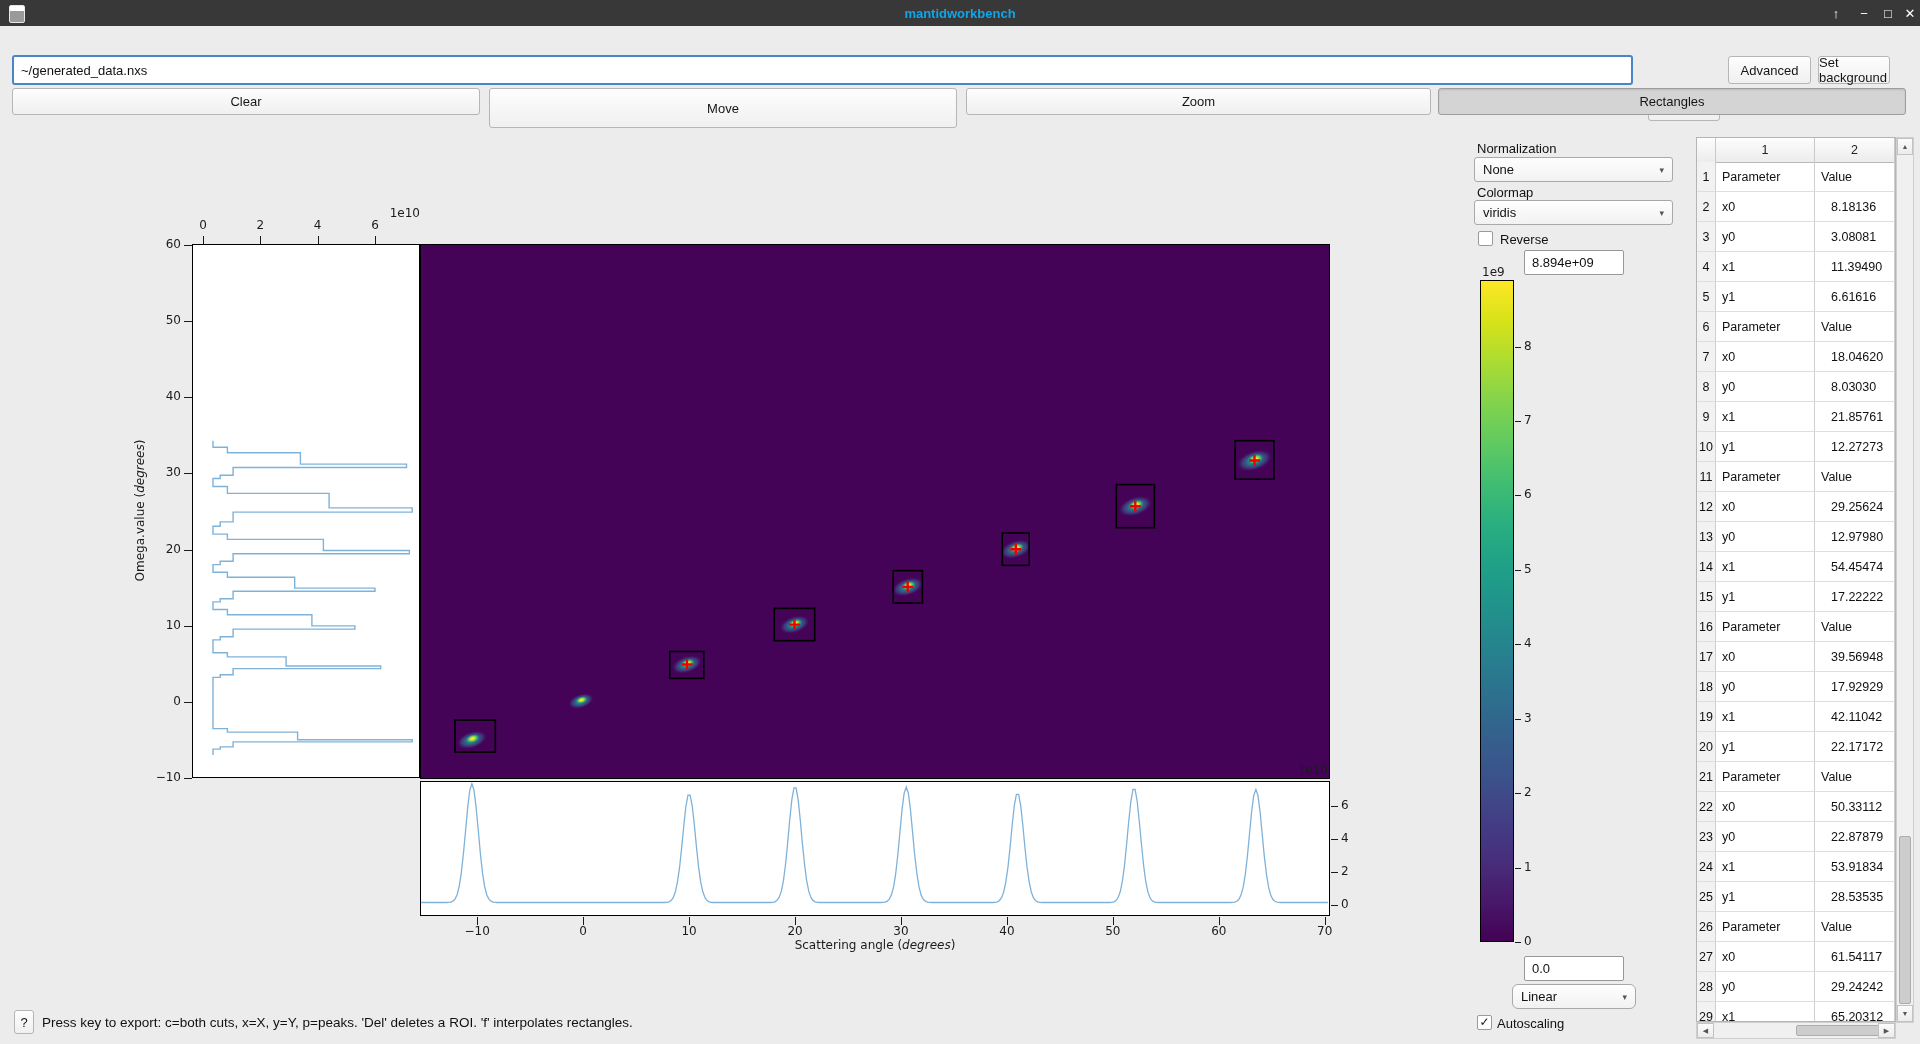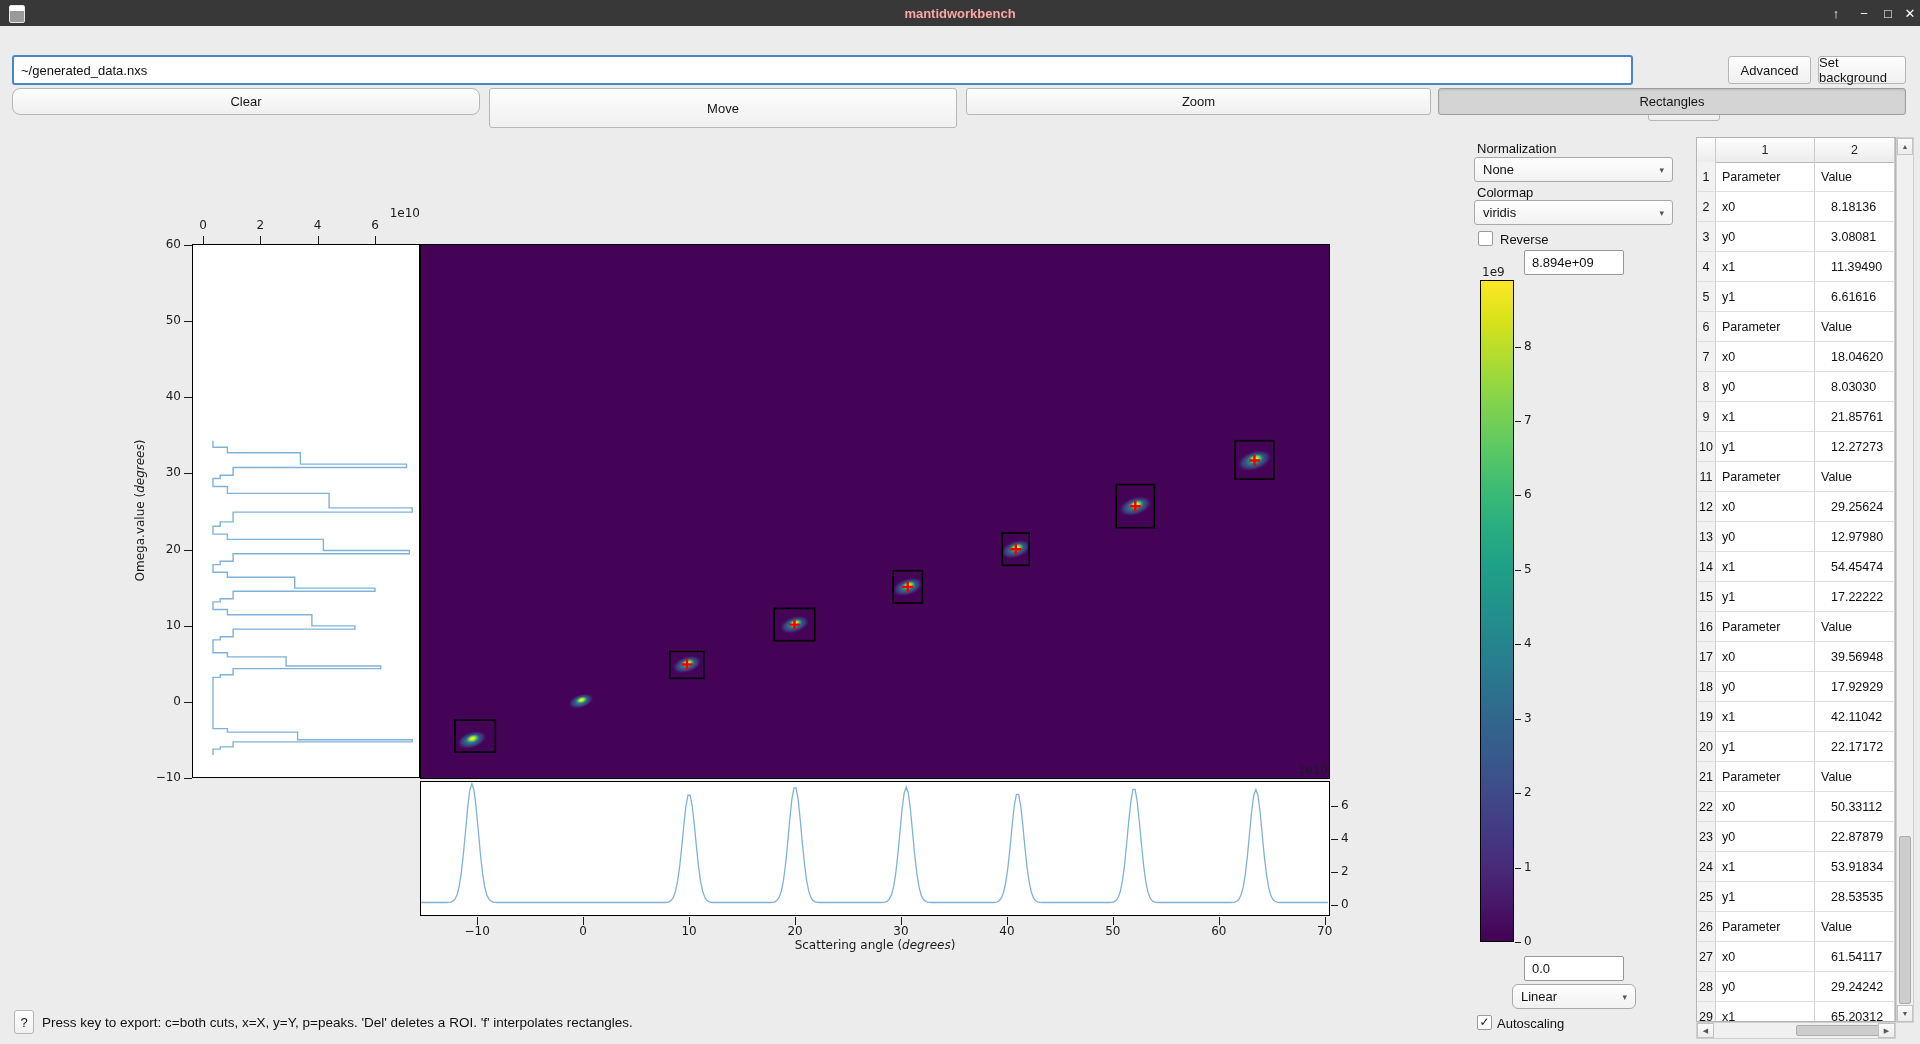--- a/index.html
+++ b/index.html
@@ -1,20 +1,20 @@
 <!DOCTYPE html>
 <html><head>
 <meta charset="utf-8">
 <style>
   html,body{margin:0;padding:0;}
   body{width:1920px;height:1044px;background:#ececec;font-family:"Liberation Sans",sans-serif;position:relative;overflow:hidden;}
   .abs{position:absolute;}
   
   #titlebar{left:0;top:0;width:1920px;height:26px;background:#383838;display:flex;align-items:center;}
-  #titlebar .title{position:absolute;left:0;right:0;text-align:center;color:#fca5a5;font-size:13px;font-weight:bold;}
+  #titlebar .title{position:absolute;left:0;right:0;text-align:center;color:#0ea5e9;font-size:13px;font-weight:bold;}
   #appicon{position:absolute;left:9px;top:5px;width:14px;height:16px;border:1px solid #e8e8e8;border-radius:2px;background:linear-gradient(#ffffff 0 5px,#9a9a9a 5px 100%);}
   .winctl{position:absolute;top:0;height:26px;width:24px;color:#fff;font-size:13px;display:flex;align-items:center;justify-content:center;}
   
   .btn{position:absolute;display:flex;align-items:center;justify-content:center;background:linear-gradient(#fdfdfd,#f0f0f0);border:1px solid #b6b6b6;border-radius:3px;font-size:13px;color:#151515;box-sizing:border-box;}
   .btn.active{background:#d4d4d4;border-color:#9e9e9e;box-shadow:inset 0 1px 2px rgba(0,0,0,0.12);}
   .combo{position:absolute;background:linear-gradient(#fefefe,#f2f2f2);border:1px solid #a9a9a9;border-radius:3px;font-size:13px;color:#111;display:flex;align-items:center;padding:0 24px 0 8px;box-sizing:border-box;}
   .combo .arr{position:absolute;right:8px;top:50%;transform:translateY(-52%);font-size:9px;color:#555;}
   .qinput{position:absolute;background:#fff;border:1px solid #989898;border-radius:2px;font-size:13px;color:#111;display:flex;align-items:center;padding:0 7px;box-sizing:border-box;}
   .cbox{position:absolute;width:15px;height:15px;background:#fff;border:1px solid #9a9a9a;border-radius:2px;box-sizing:border-box;font-size:12px;line-height:12px;text-align:center;color:#1a1a1a;}
   .clabel{position:absolute;font-size:13px;color:#111;}
@@ -59,25 +59,25 @@
 
 <div class="qinput" style="left:12px;top:55px;width:1621px;height:30px;border:2px solid #4787c8;border-radius:3px;">
   <span>~/generated_data.nxs</span>
 </div>
 <div class="btn" style="left:1648px;top:56px;width:72px;height:28px;margin-top:37px;">
   <span>Browse</span>
 </div>
 <div class="btn" style="left:1728px;top:56px;width:83px;height:28px;">
   <span>Advanced</span>
 </div>
-<div class="btn" style="left:1818px;top:56px;width:88px;height:28px;justify-content:flex-end;">
+<div class="btn" style="left:1818px;top:56px;width:72px;height:28px;justify-content:flex-end;">
   <span>Set background</span>
 </div>
 
-<div class="btn" style="left:12px;top:88px;width:468px;height:27px;border-radius:8px;">
+<div class="btn" style="left:12px;top:88px;width:468px;height:27px;">
   <span>Clear</span>
 </div>
 <div class="btn" style="left:489px;top:88px;width:468px;height:40px;">
   <span>Move</span>
 </div>
 <div class="btn" style="left:966px;top:88px;width:465px;height:27px;">
   <span>Zoom</span>
 </div>
 <div class="btn active" style="left:1438px;top:88px;width:468px;height:27px;">
   <span>Rectangles</span>

